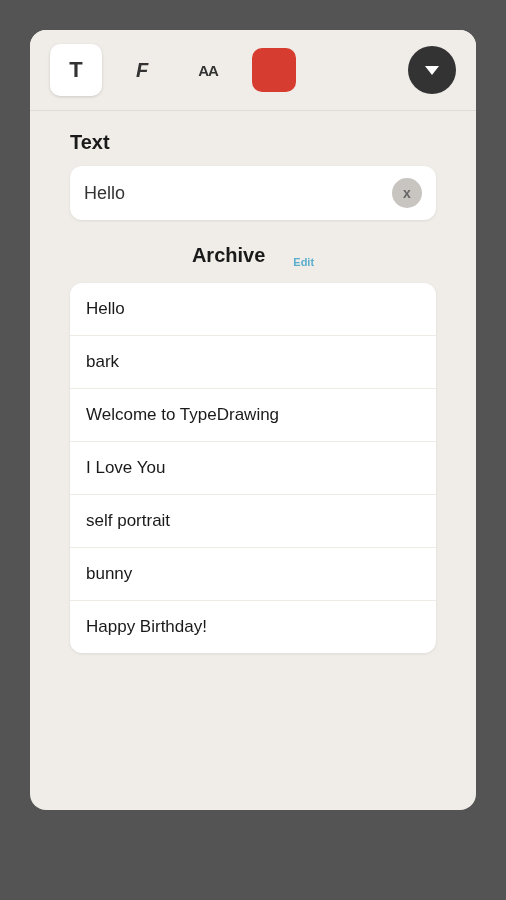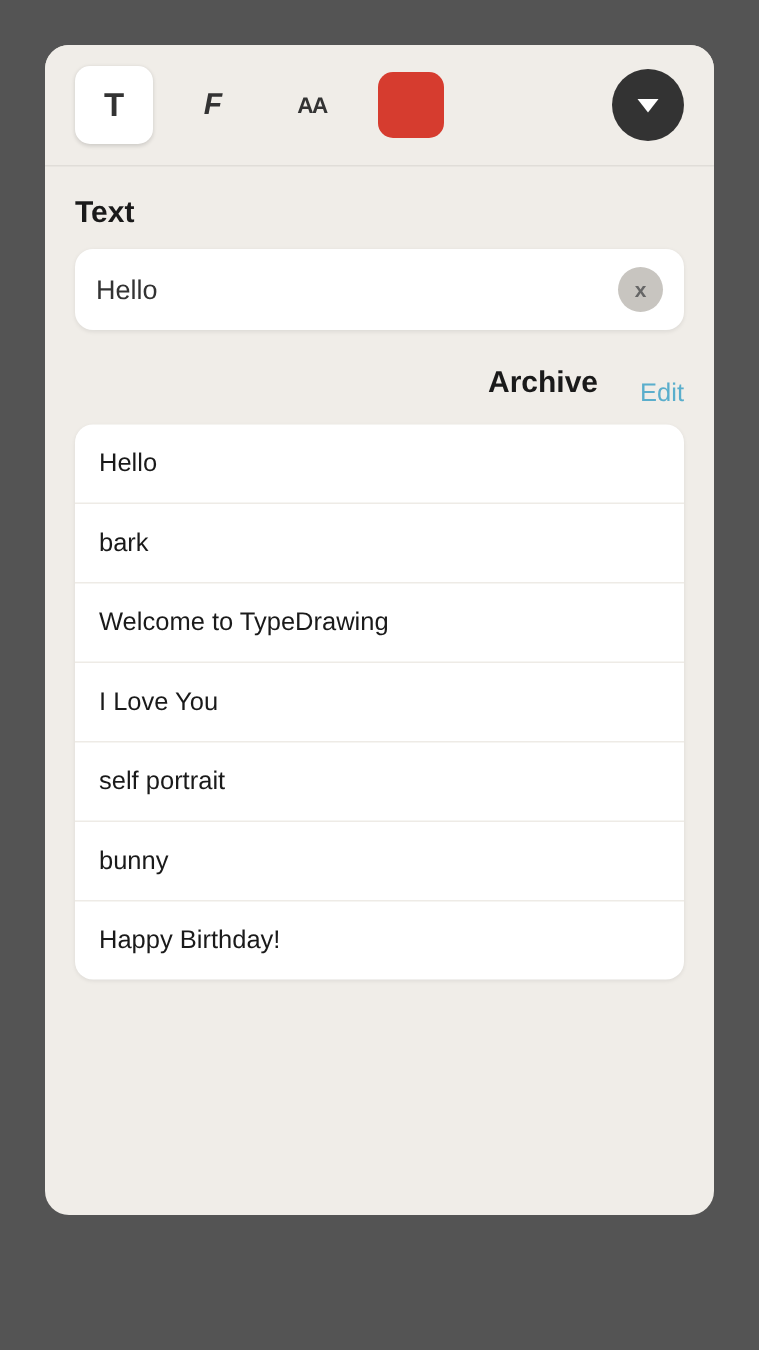--- a/index.html
+++ b/index.html
@@ -108,21 +108,21 @@
     .chevron-down {
       display: inline-block;
       width: 0;
       height: 0;
       border-left: 7px solid transparent;
       border-right: 7px solid transparent;
       border-top: 9px solid #fff;
     }
 
     .content {
-      padding: 20px 20px;
+      padding: 20px 40px;
       overflow-y: auto;
       height: calc(100% - 82px);
     }
 
     .section-title {
       font-size: 20px;
       font-weight: 700;
       color: #1a1a1a;
       margin-bottom: 12px;
     }
@@ -157,31 +157,31 @@
       font-weight: bold;
       cursor: pointer;
       display: flex;
       align-items: center;
       justify-content: center;
     }
 
     .archive-header {
       display: flex;
       align-items: center;
-      justify-content: flex-end;
+      justify-content: center;
       margin-bottom: 4px;
     }
 
     .edit-btn {
-      font-size: 17px;
+      font-size: 11px;
       color: #5aaecc;
       background: none;
       border: none;
       cursor: pointer;
-      font-weight: 400;
+      font-weight: 700;
       margin-left: 28px;
     }
 
     .archive-list {
       background-color: #fff;
       border-radius: 12px;
       overflow: hidden;
       box-shadow: 0 1px 3px rgba(0,0,0,0.08);
     }
 

